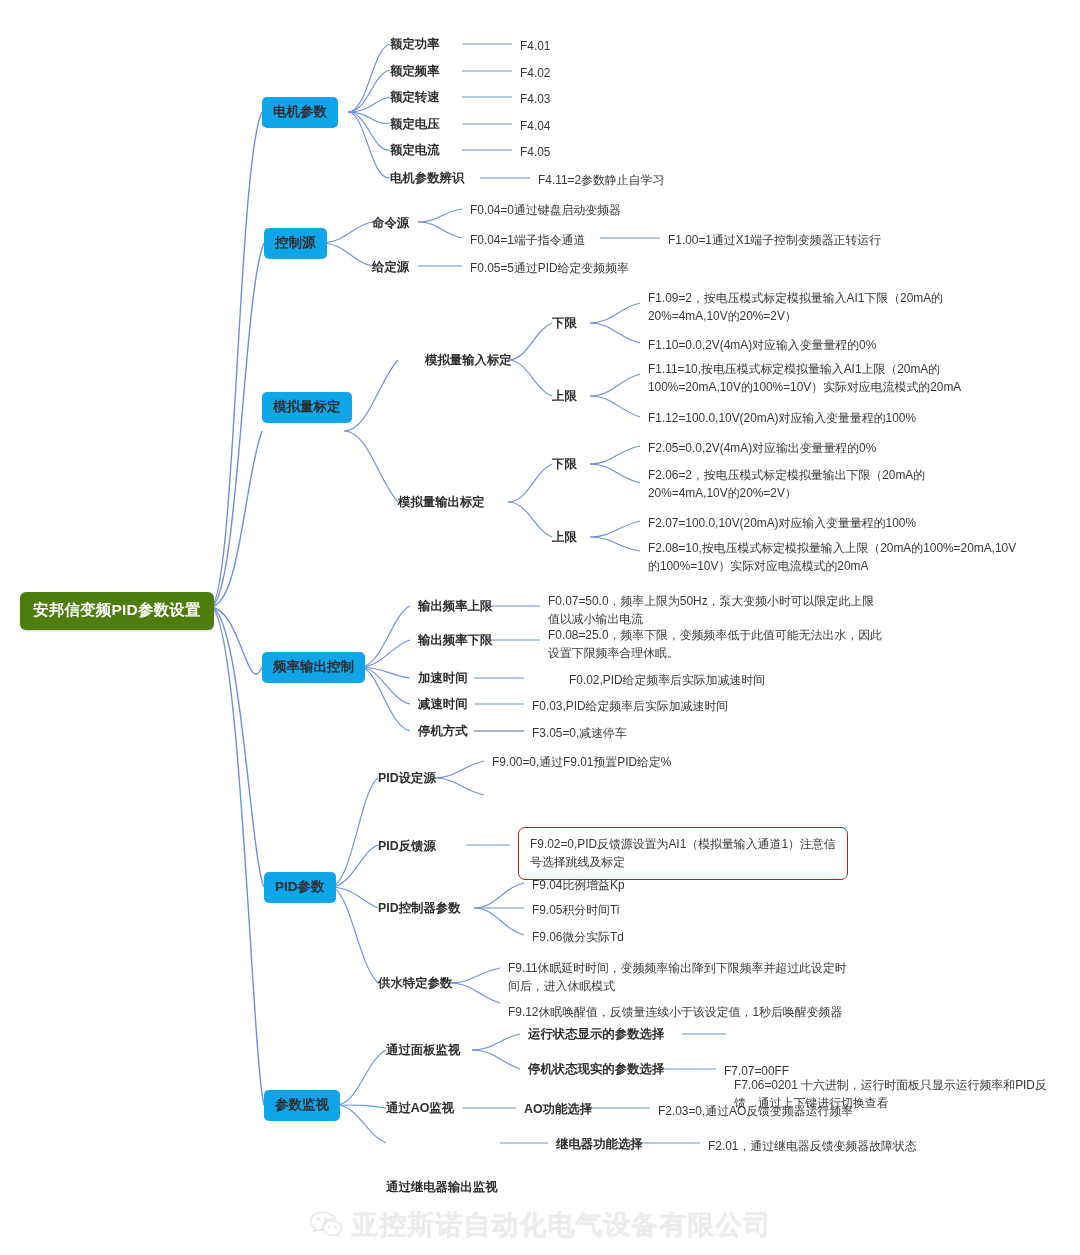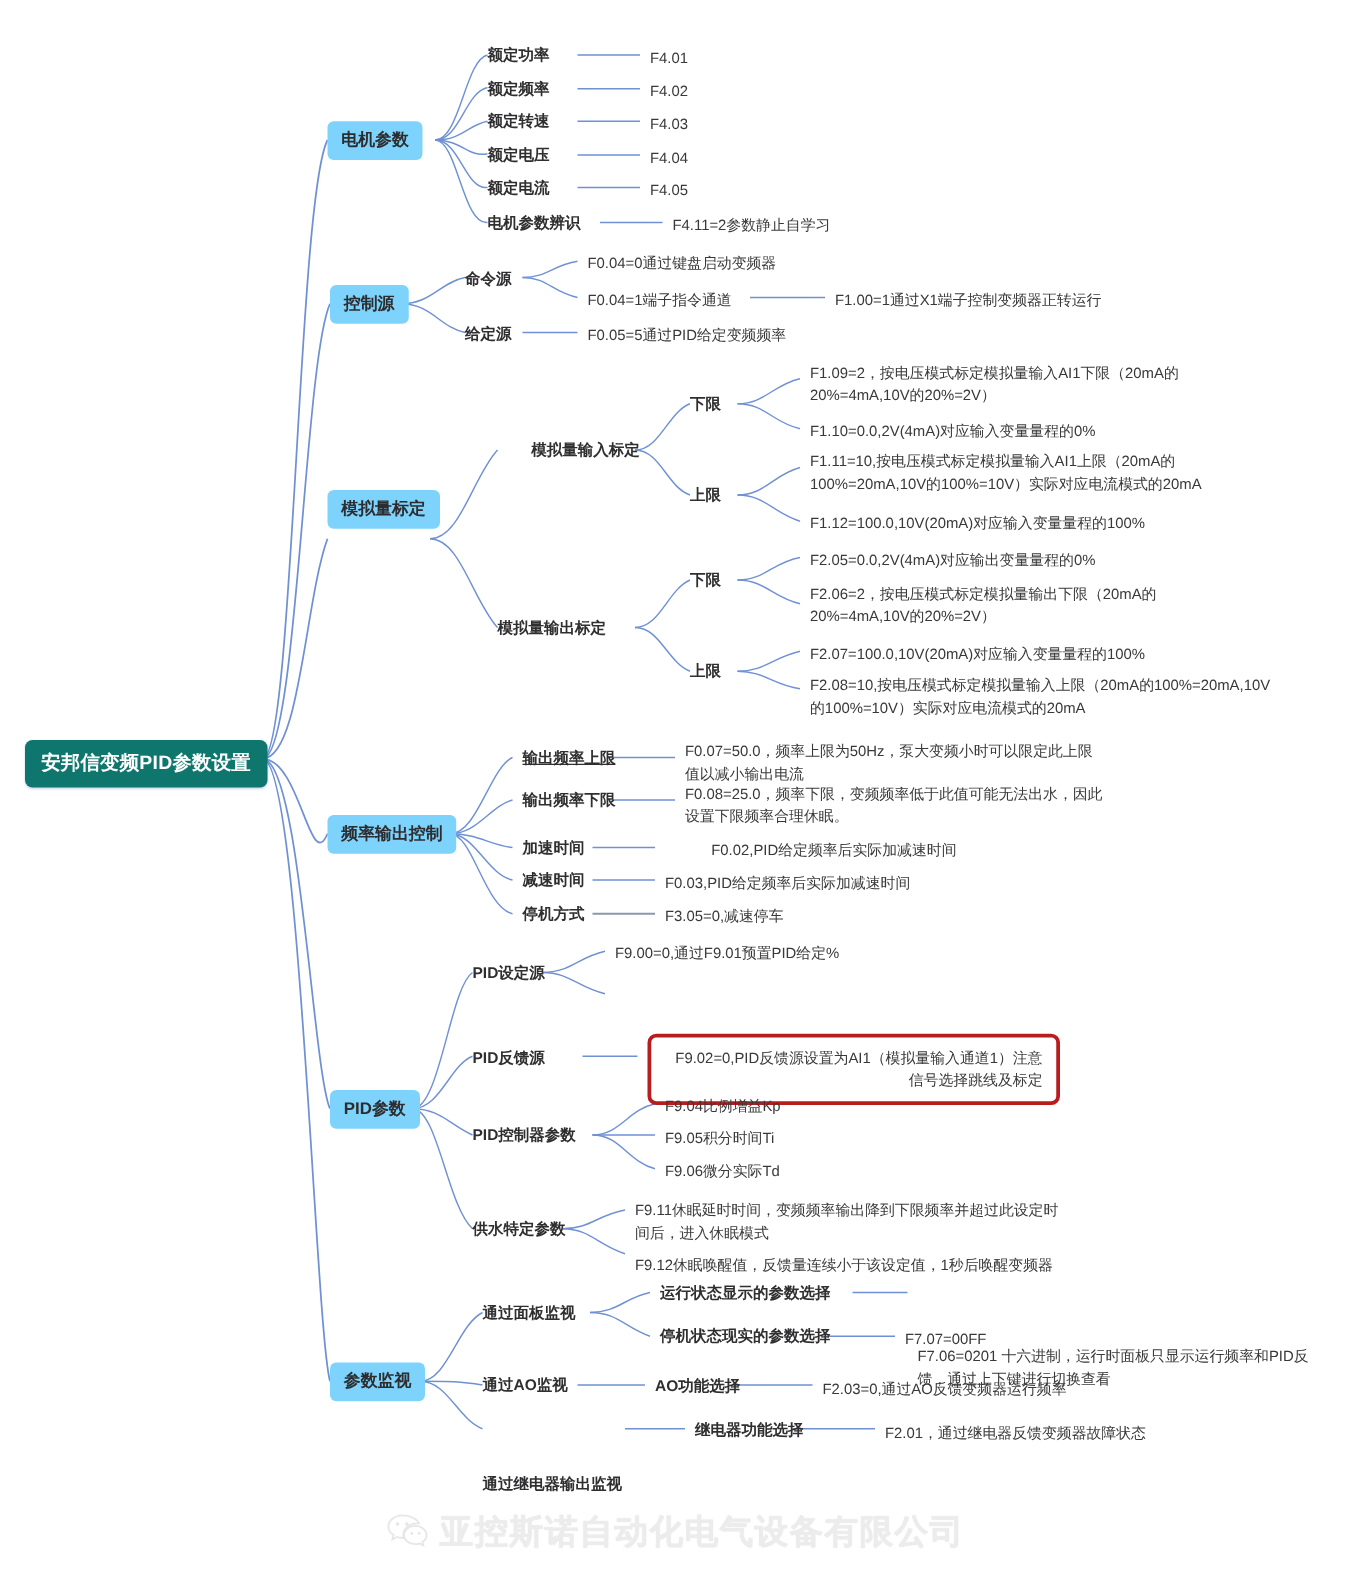--- a/index.html
+++ b/index.html
@@ -14,34 +14,34 @@
 
   svg#wires { position: absolute; inset: 0; width: 1080px; height: 1255px; pointer-events: none; }
   svg#wires path { fill: none; stroke: #6f91d4; stroke-width: 1.15; }
   svg#wires path.thick { stroke-width: 1.4; }
   svg#wires path.gray { stroke: #8b98ab; stroke-width: 1.5; }
 
   .node { position: absolute; }
 
   
   .root {
-    background: #0f766e;
+    background: #4d7c0f;
     color: #ffffff;
     border-radius: 6px;
     font-size: 15.5px;
     font-weight: 700;
     letter-spacing: .2px;
     padding: 8px 13px 9px 13px;
     white-space: nowrap;
     box-shadow: 0 1px 2px rgba(40,90,170,.25);
   }
 
   
   .branch {
-    background: #7dd3fc;
+    background: #0ea5e9;
     color: #2d2d2f;
     border-radius: 5px;
     font-size: 13.5px;
     font-weight: 700;
     padding: 6px 11px 7px 11px;
     white-space: nowrap;
   }
 
   
   .lbl2 {
@@ -53,25 +53,24 @@
 
   
   .leaf {
     color: #39393b;
     font-size: 11.9px;
     line-height: 1.52;
     font-weight: 400;
   }
   .leaf.nowrap { white-space: nowrap; }
   .leaf.boxed {
-    border: 3px solid #b91c1c;
+    border: 1px solid #b91c1c;
     border-radius: 7px;
     padding: 7px 11px 8px 11px;
     background: #fff;
-    text-align: right;
   }
 
   
   #footer {
     position: absolute;
     left: 0; right: 0;
     bottom: 12px;
     display: flex;
     align-items: center;
     justify-content: center;
@@ -239,21 +238,21 @@
   <div class="node lbl2" style="left:552px; top:456px;">下限</div>
   <div class="node leaf nowrap" style="left:648px; top:439px;">F2.05=0.0,2V(4mA)对应输出变量量程的0%</div>
   <div class="node leaf" style="left:648px; top:466px; width:352px;">F2.06=2，按电压模式标定模拟量输出下限（20mA的20%=4mA,10V的20%=2V）</div>
 
   <div class="node lbl2" style="left:552px; top:529px;">上限</div>
   <div class="node leaf nowrap" style="left:648px; top:514px;">F2.07=100.0,10V(20mA)对应输入变量量程的100%</div>
   <div class="node leaf" style="left:648px; top:539px; width:372px;">F2.08=10,按电压模式标定模拟量输入上限（20mA的100%=20mA,10V的100%=10V）实际对应电流模式的20mA</div>
 
   <div class="node branch" style="left:262px; top:652px;">频率输出控制</div>
 
-  <div class="node lbl2" style="left:418px; top:598px;text-decoration:underline;">输出频率上限</div>
+  <div class="node lbl2" style="left:418px; top:598px;">输出频率上限</div>
   <div class="node leaf" style="left:548px; top:592px; width:330px;">F0.07=50.0，频率上限为50Hz，泵大变频小时可以限定此上限值以减小输出电流</div>
 
   <div class="node lbl2" style="left:418px; top:632px;">输出频率下限</div>
   <div class="node leaf" style="left:548px; top:626px; width:338px;">F0.08=25.0，频率下限，变频频率低于此值可能无法出水，因此设置下限频率合理休眠。</div>
 
   <div class="node lbl2" style="left:418px; top:670px;">加速时间</div>
   <div class="node leaf nowrap" style="left:532px; top:671px;margin-left:37px;">F0.02,PID给定频率后实际加减速时间</div>
 
   <div class="node lbl2" style="left:418px; top:696px;">减速时间</div>
   <div class="node leaf nowrap" style="left:532px; top:697px;">F0.03,PID给定频率后实际加减速时间</div>

